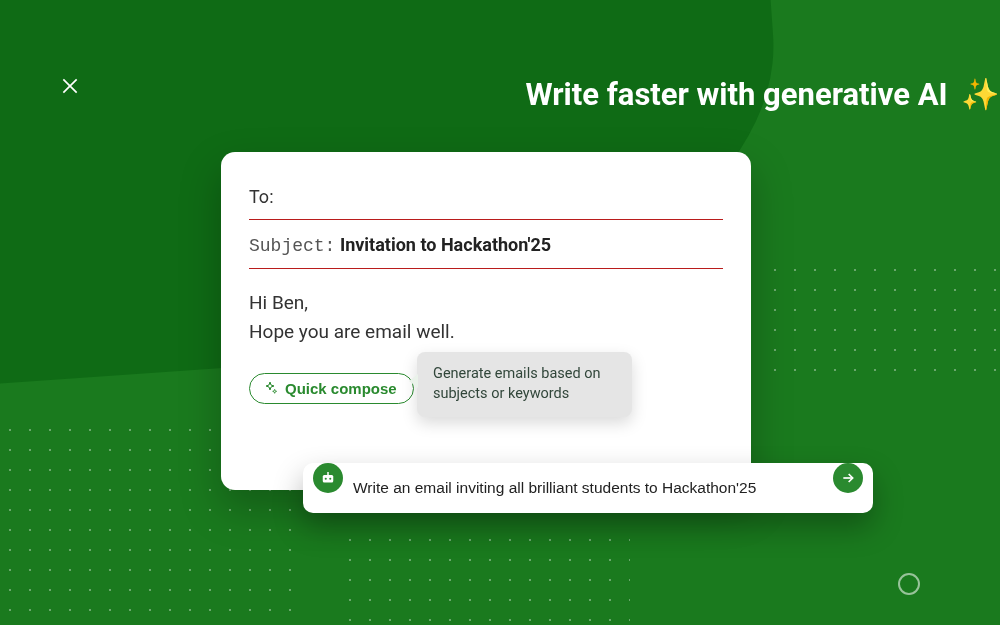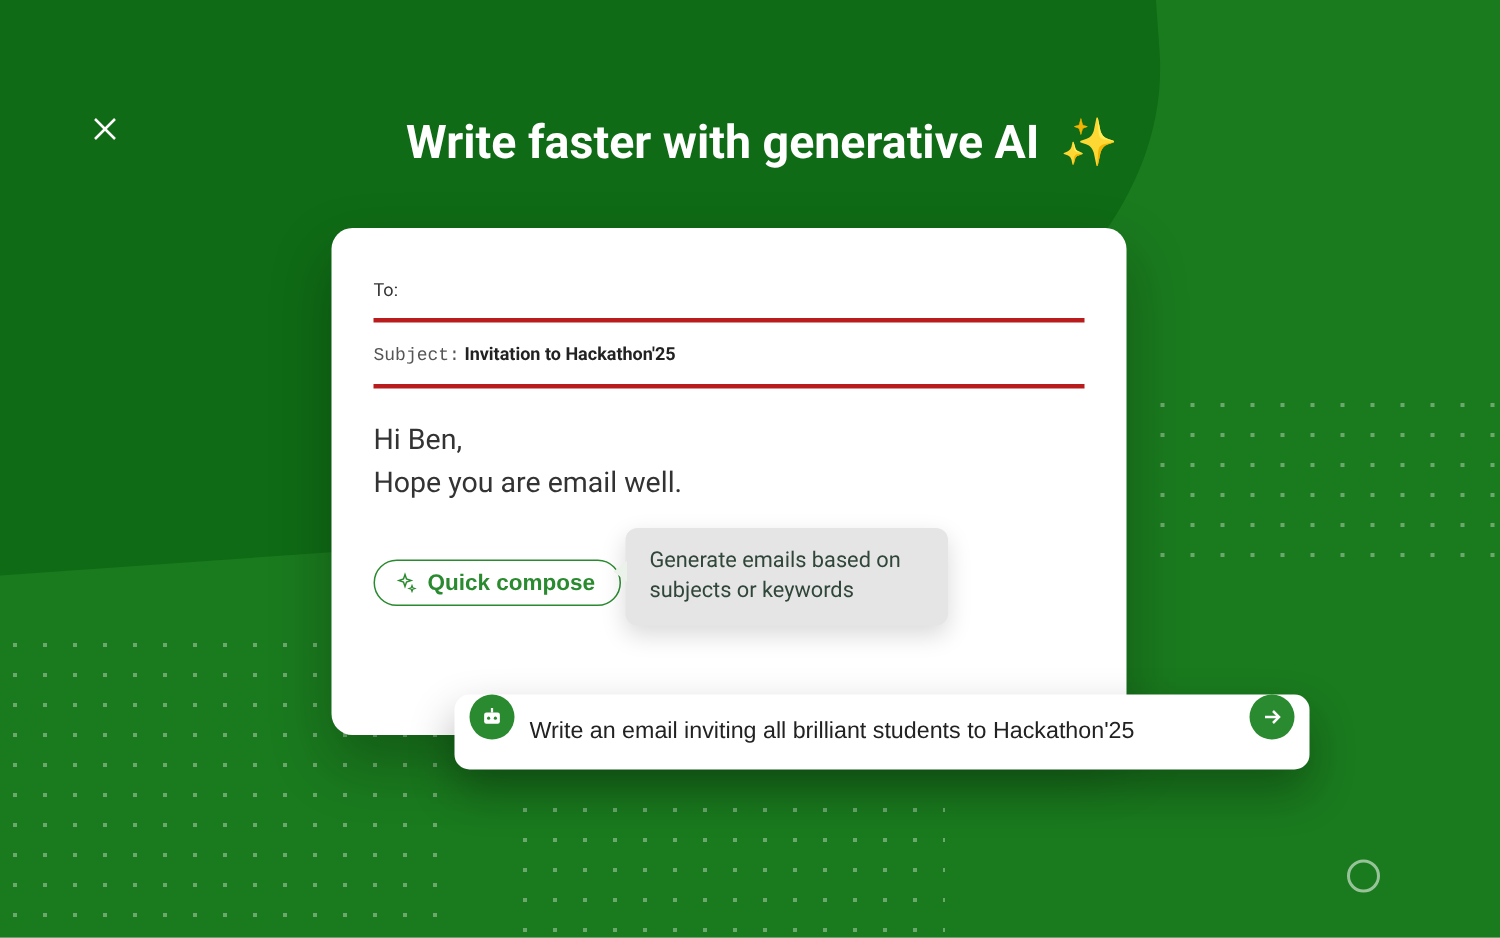--- a/index.html
+++ b/index.html
@@ -50,62 +50,62 @@
     cursor: pointer;
     color: #fff;
   }
   .close-btn svg { width: 20px; height: 20px; stroke: #fff; stroke-width: 2; }
 
   .headline {
     position: absolute;
     top: 76px;
     left: 0;
     width: 100%;
-    text-align: center;
+    text-align: right;
     color: #fff;
     font-size: 31px;
     font-weight: 700;
     padding-left: 16px;
   }
   .sparkle-big { color: #f6c445; margin-left: 6px; }
 
   .card {
     position: absolute;
     left: 221px;
     top: 152px;
     width: 530px;
     height: 338px;
     background: #fff;
     border-radius: 14px;
     box-shadow: 0 18px 40px rgba(0,0,0,0.25);
     padding: 24px 28px 20px 28px;
   }
   .field-row {
-    font-size: 12px;
+    font-size: 18px;
     color: #333;
     padding: 10px 0 12px 0;
-    border-bottom: 3px solid #b91c1c;
+    border-bottom: 1px solid #b91c1c;
   }
   .field-row.subject { padding-top: 14px; }
   .subject-label { color: #555; font-family: Liberation Mono, monospace; }
   .subject-value { font-weight: 700; color: #222; }
   .body-text {
     padding-top: 20px;
     font-size: 19px;
     line-height: 1.5;
     color: #333;
     white-space: pre-line;
   }
 
   .quick-compose {
     position: absolute;
     left: 28px;
     bottom: 86px;
     display: inline-flex;
-    align-items: flex-end;
+    align-items: flex-start;
     gap: 7px;
     border: 1.5px solid #2a8a2f;
     color: #2a8a2f;
     background: #fff;
     border-radius: 999px;
     padding: 6px 16px 6px 12px;
     font-size: 15px;
     font-weight: 600;
     cursor: pointer;
   }

